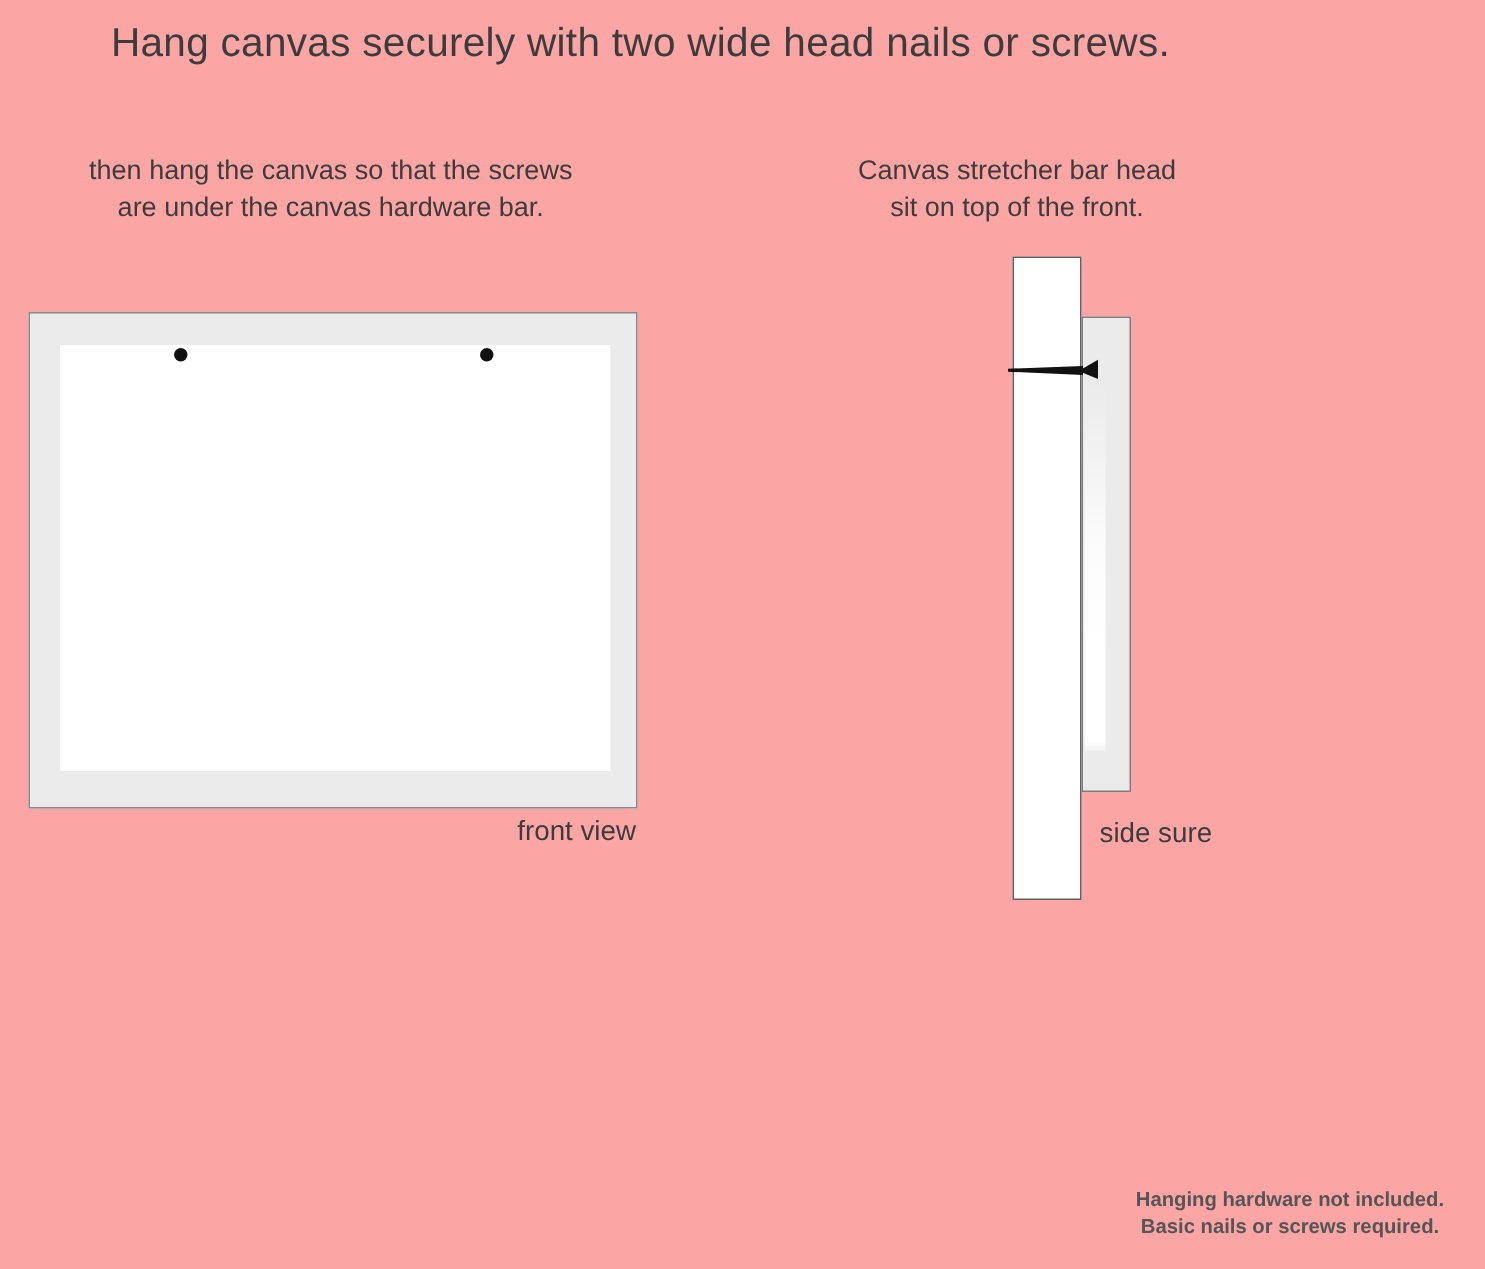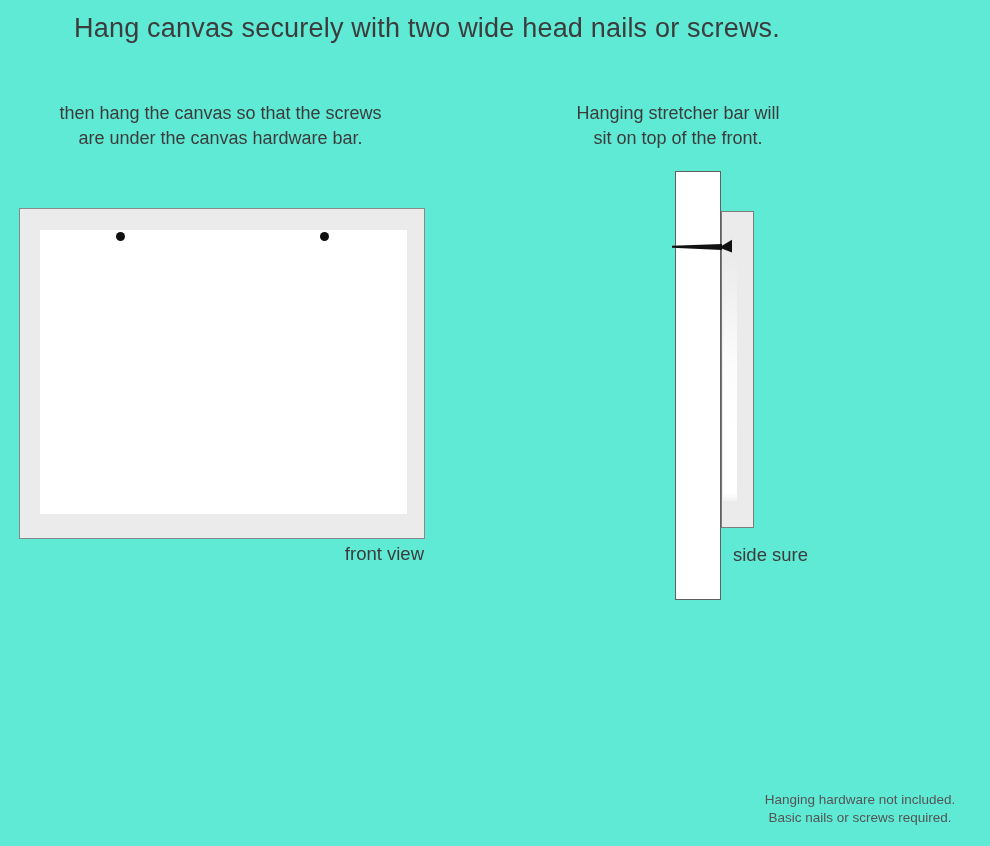--- a/index.html
+++ b/index.html
@@ -1,20 +1,20 @@
 <!DOCTYPE html>
 <html><head>
 <meta charset="utf-8">
 <style>
   html, body { margin: 0; padding: 0; background: #fff; }
   .page {
     position: relative;
     width: 990px;
     height: 846px;
-    background: #5eead4;
+    background: #fca5a5;
     font-family: "Liberation Sans", "DejaVu Sans", sans-serif;
     color: #3a3a3a;
     overflow: hidden;
   }
   .title {
     position: absolute;
     left: 74px;
     top: 13px;
     font-size: 27px;
     font-weight: 300;
@@ -99,39 +99,39 @@
     left: 668px; top: 236px;
     width: 68px; height: 20px;
   }
 
   .footnote {
     position: absolute;
     left: 744px; top: 791px;
     width: 232px;
     text-align: center;
     font-size: 13.5px;
-    font-weight: 400;
+    font-weight: 700;
     line-height: 17.5px;
     color: #555555;
   }
 </style>
 </head>
 <body>
 
 <div class="page">
 
   <div class="title">Hang canvas securely with two wide head nails or screws.</div>
 
   <div class="instr instr-front">
     <div>then hang the canvas so that the screws</div>
     <div>are under the canvas hardware bar.</div>
   </div>
 
   <div class="instr instr-side">
-    <div>Hanging stretcher bar will</div>
+    <div>Canvas stretcher bar head</div>
     <div>sit on top of the front.</div>
   </div>
 
   <div class="canvas-front">
     <div class="canvas-front-face"></div>
     <span class="screw-dot left"></span>
     <span class="screw-dot right"></span>
   </div>
   <div class="view-label front-label">front view</div>
 

